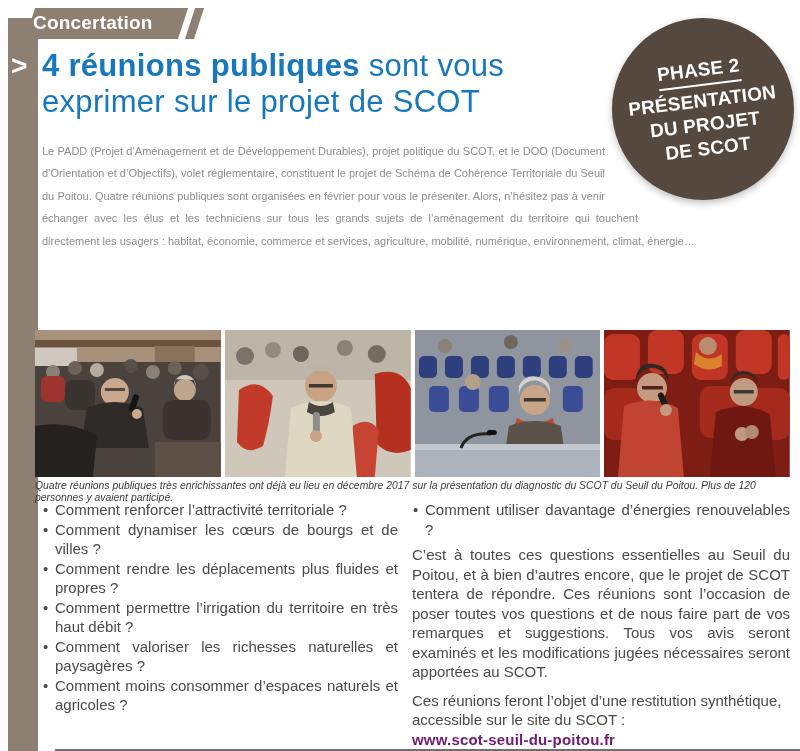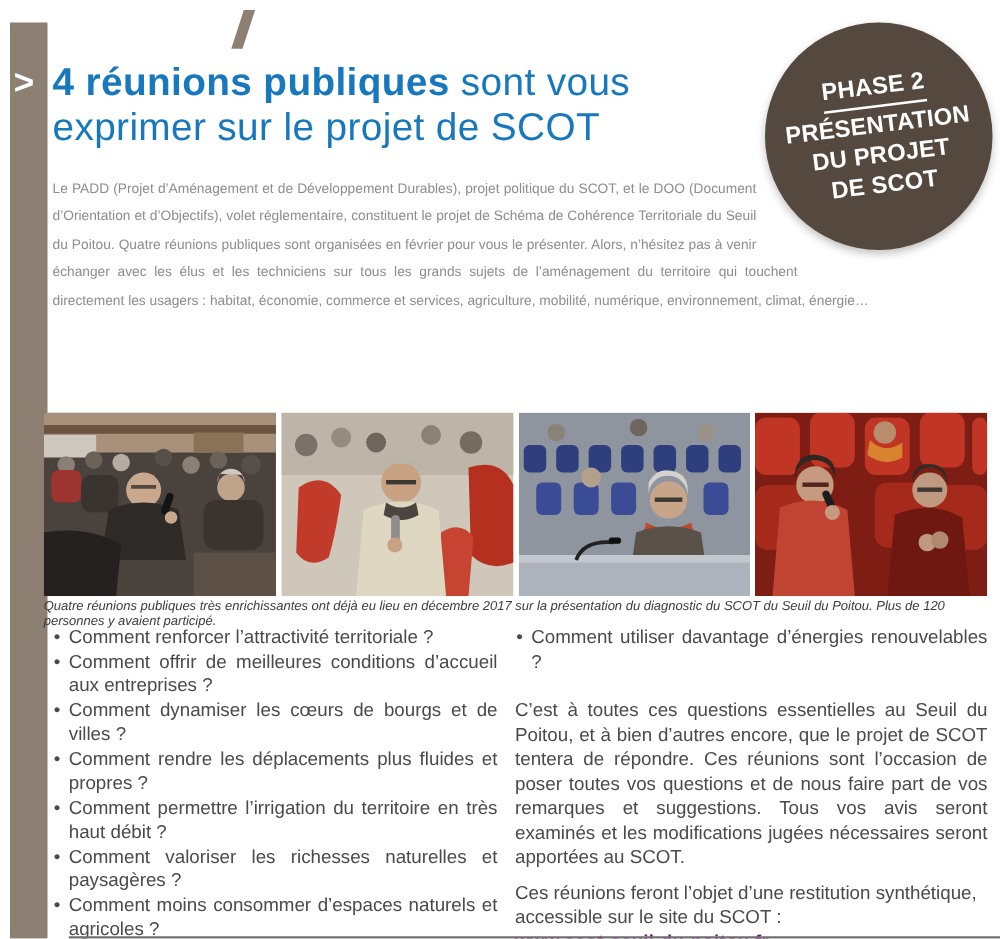--- a/index.html
+++ b/index.html
@@ -55,20 +55,23 @@
   .bottom-line{position:absolute;left:55px;right:0;bottom:0;height:2px;background:#6f6f6f;}
 </style>
 </head>
 <body>
 
 <div id="page">
 
   <div class="left-strip"></div>
   <div class="chevron">&gt;</div>
 
+  <div class="ribbon">
+    <span class="ribbon-label">Concertation</span>
+  </div>
   <div class="ribbon-slash"></div>
 
   <div class="title">
     <span class="b">4 réunions publiques</span><span> sont vous</span><br>
     <span>exprimer sur le projet de SCOT</span>
   </div>
 
   <div class="badge">
     <div class="badge-text">
       <span class="u">PHASE 2</span><br>
@@ -202,29 +205,28 @@
           <circle cx="148" cy="102" r="7" fill="#b08a70"></circle>
       </svg>
     </div>
   </div>
 
   <div class="caption">Quatre réunions publiques très enrichissantes ont déjà eu lieu en décembre 2017 sur la présentation du diagnostic du SCOT du Seuil du Poitou. Plus de 120 personnes y avaient participé.</div>
 
   <div class="columns">
     <ul class="qlist">
       <li>Comment renforcer l’attractivité territoriale ?</li>
-      <li>Comment offrir de meilleures conditions d’accueil aux entreprises ?</li>
       <li>Comment dynamiser les cœurs de bourgs et de villes ?</li>
       <li>Comment rendre les déplacements plus fluides et propres ?</li>
       <li>Comment permettre l’irrigation du territoire en très haut débit ?</li>
       <li>Comment valoriser les richesses naturelles et paysagères ?</li>
       <li>Comment moins consommer d’espaces naturels et agricoles ?</li>
     </ul>
     <div class="rightcol">
-      <ul class="qlist" style="margin-bottom:20px;">
+      <ul class="qlist" style="margin-bottom:6px;">
         <li>Comment utiliser davantage d’énergies renouvelables ?</li>
       </ul>
       <p>C’est à toutes ces questions essentielles au Seuil du Poitou, et à bien d’autres encore, que le projet de SCOT tentera de répondre. Ces réunions sont l’occasion de poser toutes vos questions et de nous faire part de vos remarques et suggestions. Tous vos avis seront examinés et les modifications jugées nécessaires seront apportées au SCOT.</p>
       <p class="nojust" style="margin-bottom:0;">Ces réunions feront l’objet d’une restitution synthétique, accessible sur le site du SCOT :</p>
       <div class="website">www.scot-seuil-du-poitou.fr</div>
     </div>
   </div>
 
   <div class="bottom-line"></div>
 </div>

